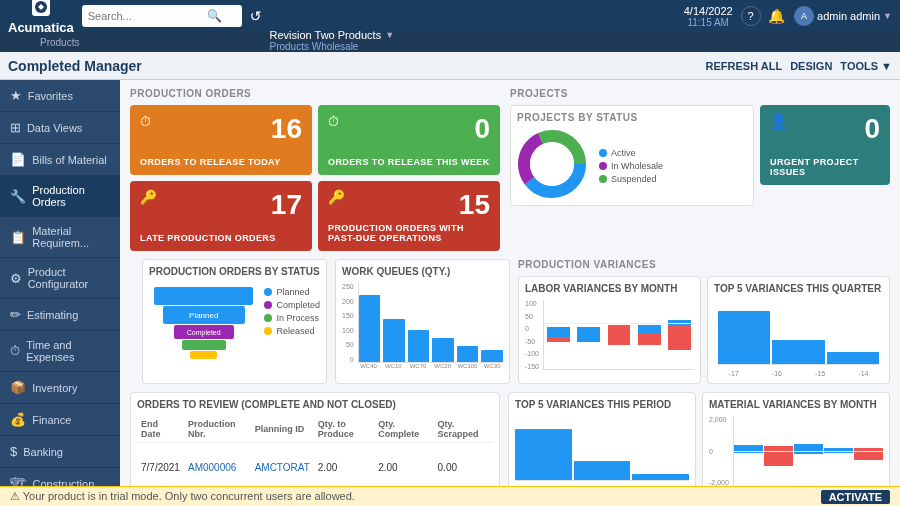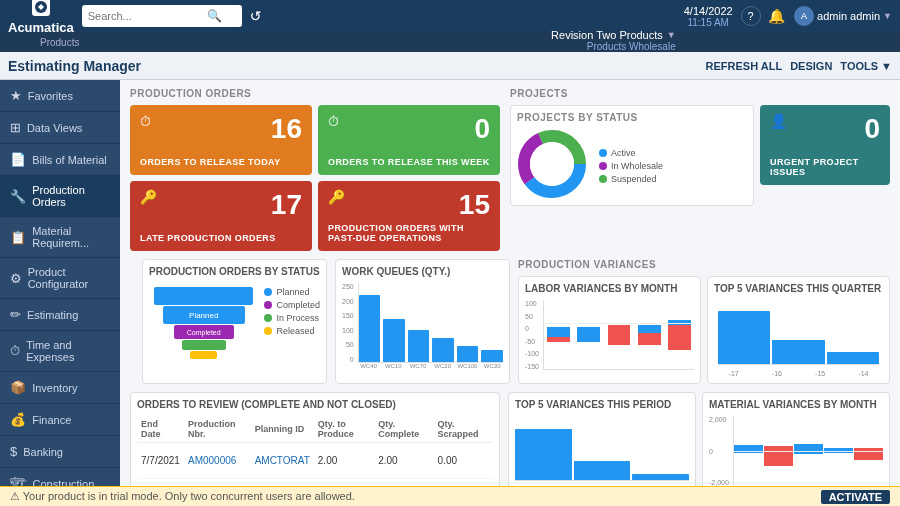--- a/index.html
+++ b/index.html
@@ -52,21 +52,21 @@
 
     
     .legend { display: flex; flex-direction: column; gap: 3px; margin-top: 4px; }
     .legend-item { display: flex; align-items: center; gap: 4px; font-size: 9px; color: #555; }
     .legend-dot { width: 8px; height: 8px; border-radius: 50%; flex-shrink: 0; }
 
     
     .donut-container { display: flex; align-items: center; gap: 12px; }
     .data-table { width: 100%; border-collapse: collapse; font-size: 10px; }
     .data-table th { text-align: left; color: #666; font-weight: bold; border-bottom: 1px solid #eee; padding: 3px 4px; font-size: 9px; }
-    .data-table td { padding: 12px 4px; border-bottom: 1px solid #f5f5f5; color: #333; }
+    .data-table td { padding: 19px 4px; border-bottom: 1px solid #f5f5f5; color: #333; }
     .data-table td a { color: #1a6bb5; text-decoration: none; }
 
     
     .status-bar {
       background: #fff3cd; border-top: 1px solid #ffc107; padding: 4px 10px;
       font-size: 11px; color: #555; display: flex; align-items: center; justify-content: space-between;
       height: 20px; position: fixed; bottom: 0; width: 900px;
     }
     .activate-btn { background: #1a3c5e; color: white; padding: 1px 8px; border-radius: 2px; font-size: 11px; font-weight: bold; cursor: pointer; }
   </style>
@@ -82,21 +82,21 @@
         </svg>
     </div>
     <span>Acumatica</span>
   </div>
   <div class="search-bar">
     <input type="text" placeholder="Search..." style="">
     <span style="color:#666;font-size:12px;">🔍</span>
   </div>
   <span style="color:white;font-size:14px;cursor:pointer;">↺</span>
 
-  <div style="flex:1;display:flex;flex-direction:column;align-items:flex-end;margin-top:48px;">
+  <div style="flex:1;display:flex;flex-direction:column;align-items:flex-start;margin-top:48px;">
     <div style="color:white;font-size:11px;display:flex;align-items:center;gap:4px;">
       <span>Revision Two Products</span>
       <span style="color:#aac;font-size:9px;">▼</span>
     </div>
     <div style="color:#8aabe0;font-size:10px;">Products Wholesale</div>
   </div>
 
   <div style="display:flex;flex-direction:column;align-items:center;">
     <span style="color:white;font-size:11px;">4/14/2022</span>
     <span style="color:#8aabe0;font-size:10px;">11:15 AM</span>
@@ -111,21 +111,21 @@
       <span style="font-size:9px;color:#aac;">▼</span>
     </div>
   </div>
 </div>
 
 <div style="background:#1e3a56;height:20px;display:flex;align-items:center;padding:0 8px;gap:16px;">
   <span style="color:#aac;font-size:10px;cursor:pointer;padding-left:32px;">Products</span>
 </div>
 
 <div class="sub-header">
-  <span style="font-size:14px;font-weight:bold;color:#1a3c5e;">Estimating Manager</span>
+  <span style="font-size:14px;font-weight:bold;color:#1a3c5e;">Completed Manager</span>
   <div class="sub-header-actions">
     <span class="sub-btn">REFRESH ALL</span>
     <span class="sub-btn">DESIGN</span>
     <span class="sub-btn">TOOLS ▼</span>
   </div>
 </div>
 
 <div class="layout">
 
   <div class="sidebar">

